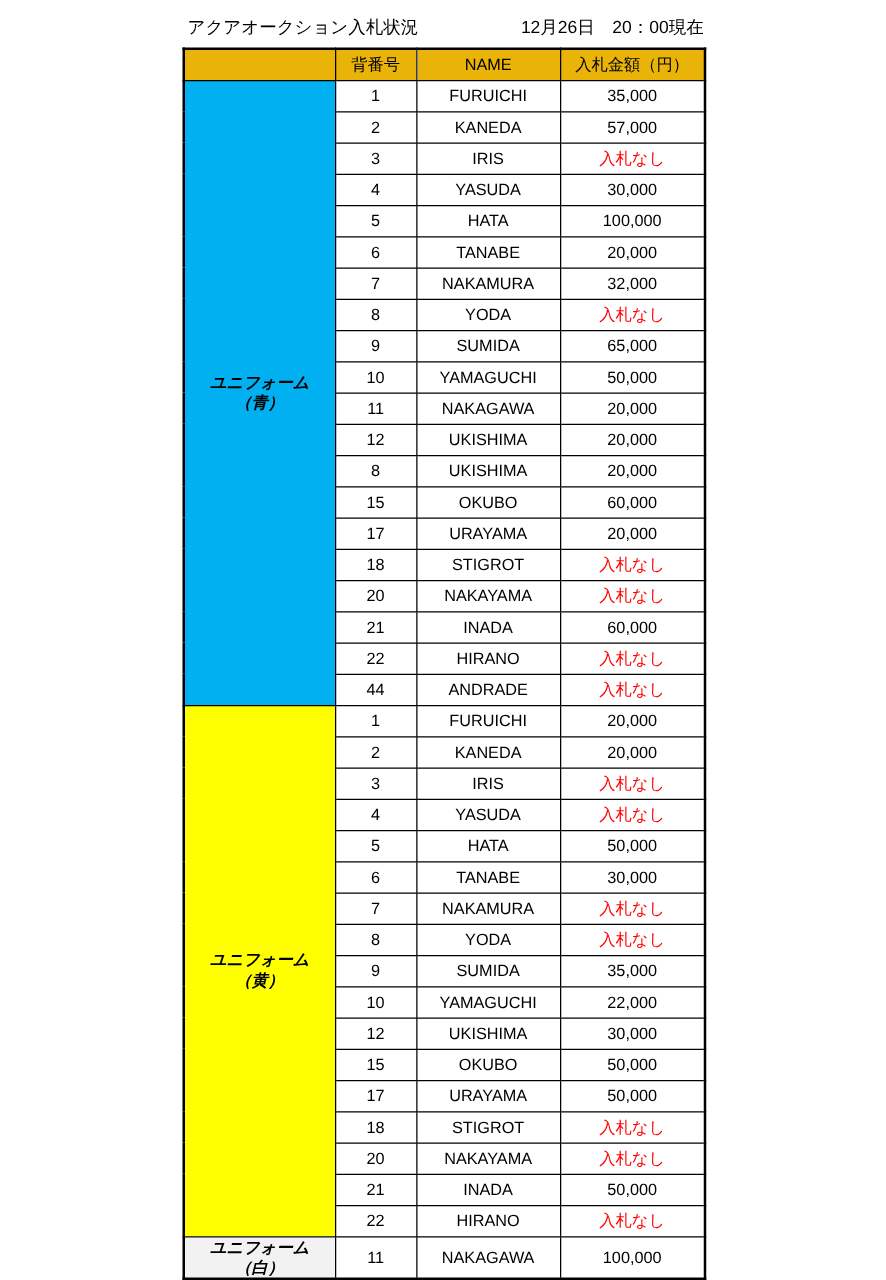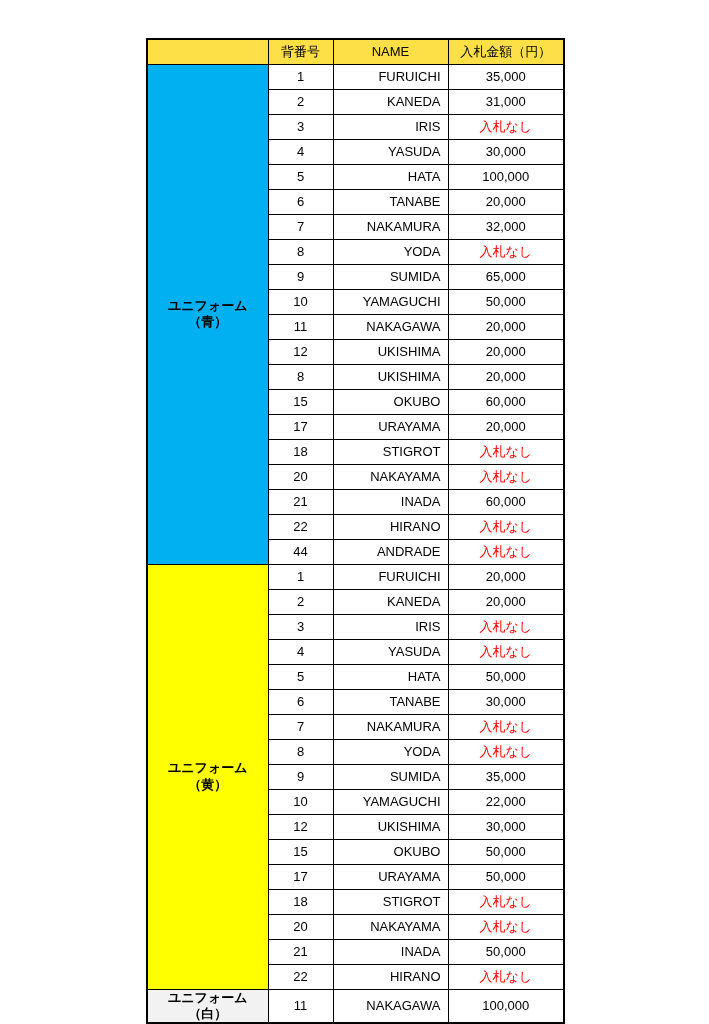--- a/index.html
+++ b/index.html
@@ -28,37 +28,42 @@
   th, td {
     border:1px solid #000;
     height:25px;
     padding:0 7px;
     font-size:13px;
     font-weight:normal;
     color:#000;
     overflow:hidden;
     white-space:nowrap;
   }
-  thead th { text-align:center; background:#fde047;margin-left:32px; }
+  thead th { text-align:center; background:#eab308;margin-left:32px; }
   td.category-cell {
     text-align:center;
     vertical-align:middle;
     font-weight:bold;
     white-space:pre-line;
     line-height:1.25;
+    font-style:italic;
   }
   td.num-cell    { text-align:center; }
-  td.name-cell   { text-align:right; }
+  td.name-cell   { text-align:center; }
   td.amount-cell { text-align:center; }
 </style>
 </head>
 <body>
 
 <div class="page">
 
+  <div class="titlebar">
+    <span>アクアオークション入札状況</span>
+    <span>12月26日　20：00現在</span>
+  </div>
 
   <table class="auction">
     <colgroup>
       <col style="width:121px">
       <col style="width:65px">
       <col style="width:115px">
       <col style="width:116px">
     </colgroup>
     <thead>
       <tr>
@@ -72,21 +77,21 @@
         <tr>
           <td rowspan="20" class="category-cell" style="background: rgb(0, 176, 240);">ユニフォーム
 （青）</td>
           <td class="num-cell">1</td>
           <td class="name-cell">FURUICHI</td>
           <td class="amount-cell">35,000</td>
         </tr>
         <tr>
           <td class="num-cell">2</td>
           <td class="name-cell">KANEDA</td>
-          <td class="amount-cell">31,000</td>
+          <td class="amount-cell">57,000</td>
         </tr>
         <tr>
           <td class="num-cell">3</td>
           <td class="name-cell">IRIS</td>
           <td class="amount-cell" style="color: rgb(255, 0, 0);">入札なし</td>
         </tr>
         <tr>
           <td class="num-cell">4</td>
           <td class="name-cell">YASUDA</td>
           <td class="amount-cell">30,000</td>

